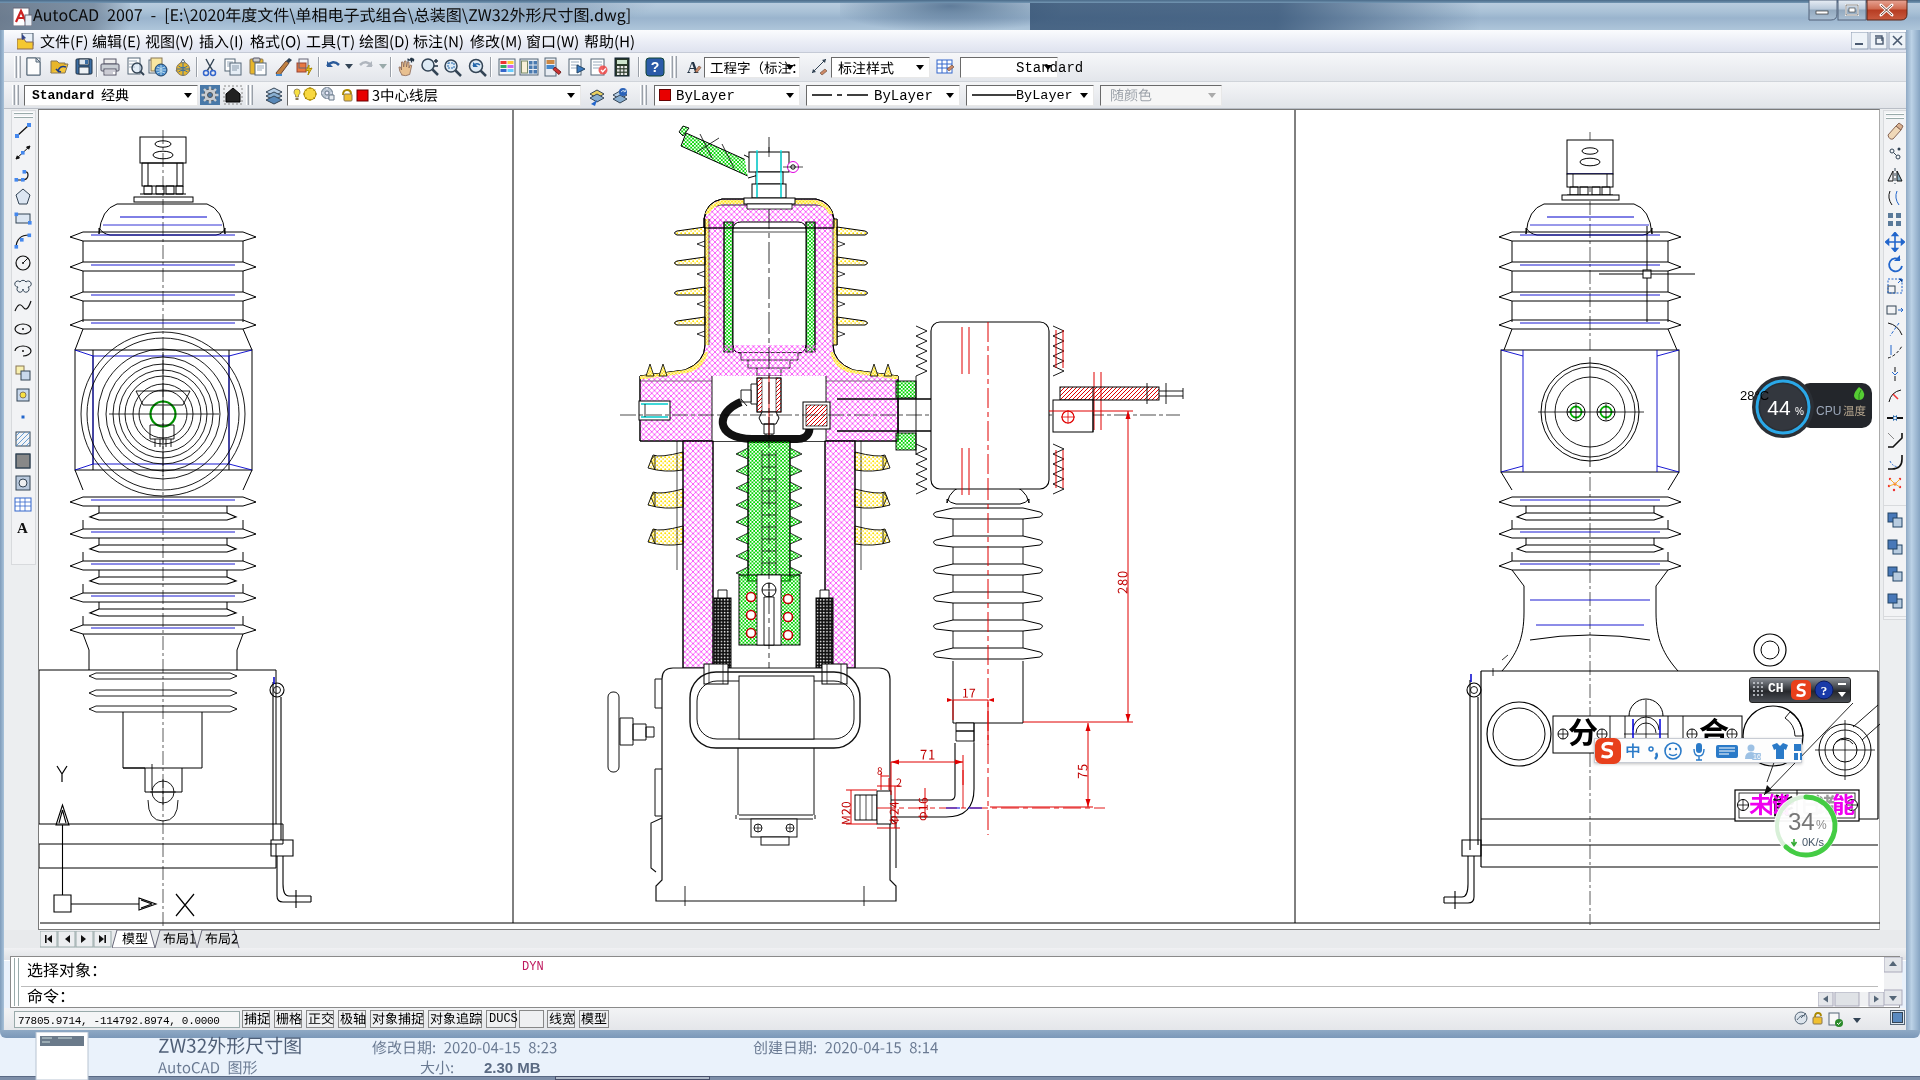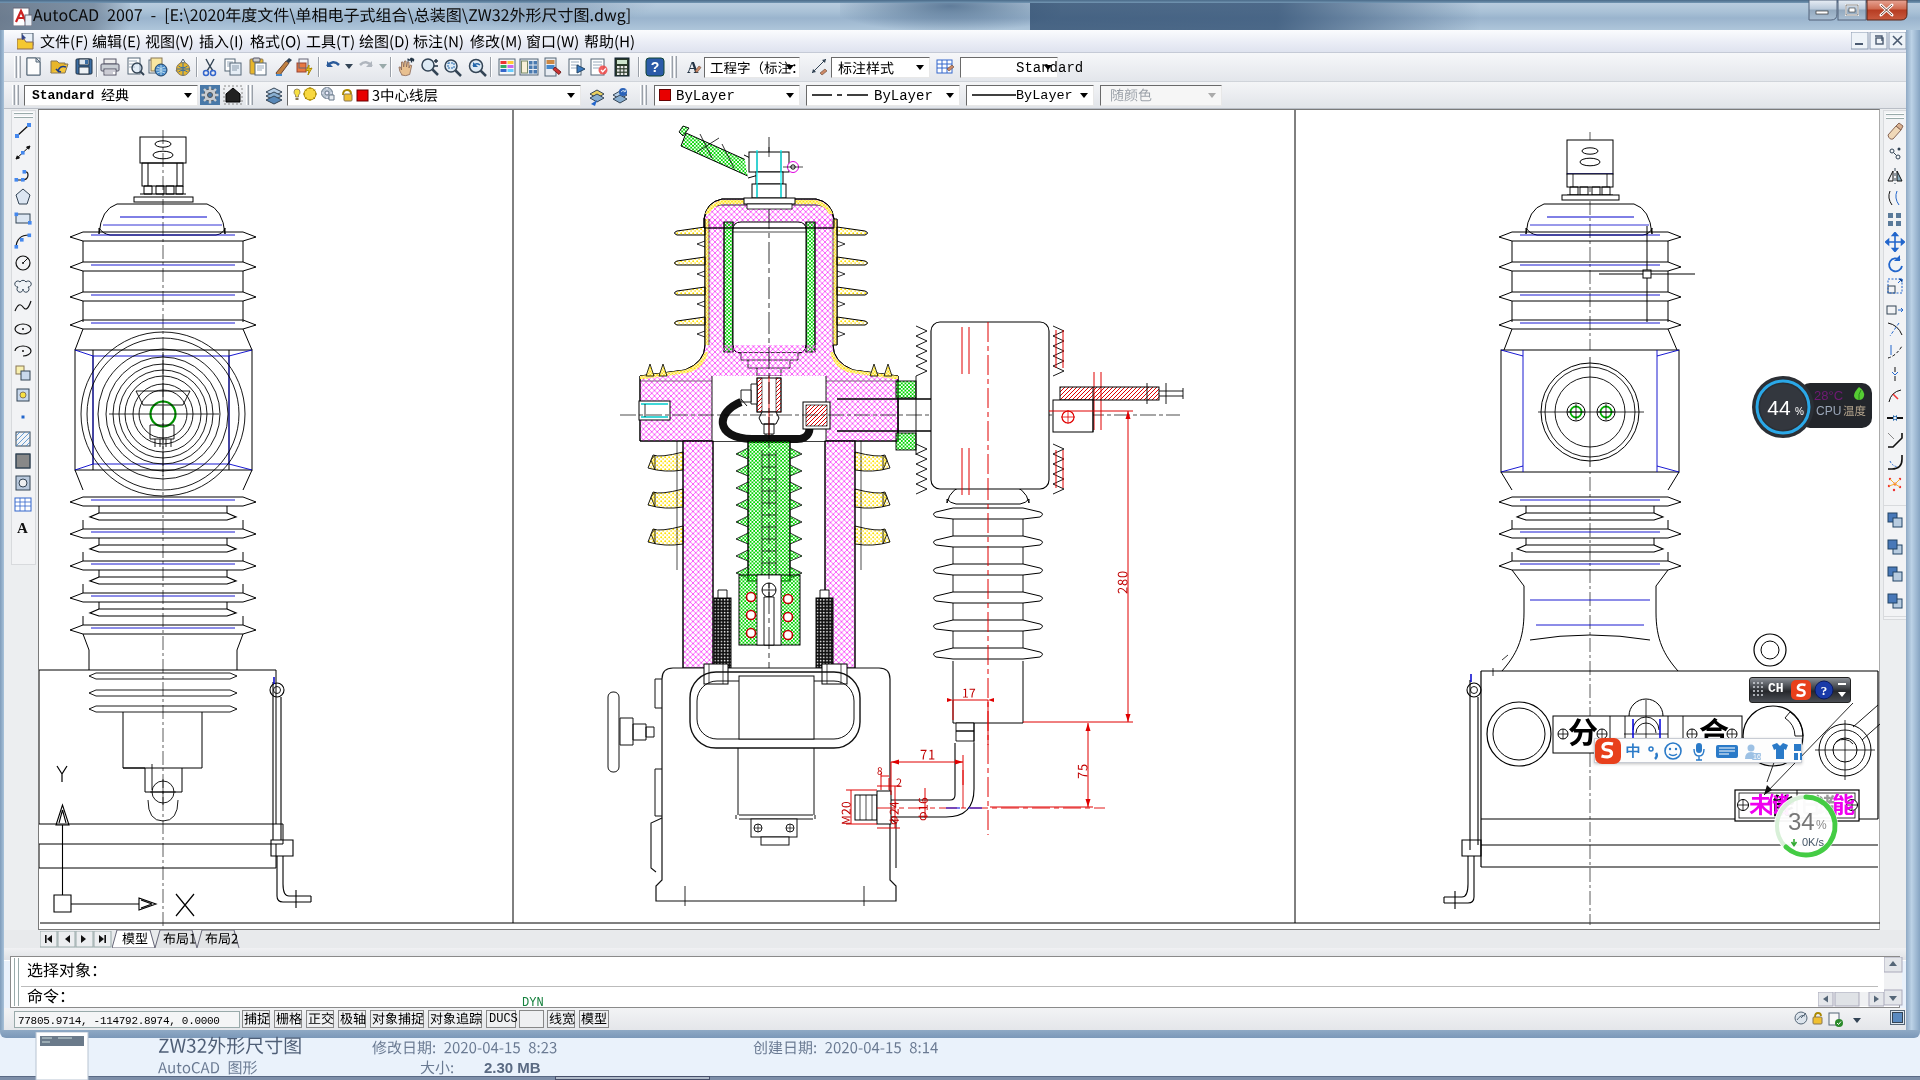--- a/index.html
+++ b/index.html
@@ -803,21 +803,21 @@
 <svg style="position:absolute;left:549px;top:1012px;" width="28" height="15" fill="#000">
       <path transform="translate(0.0,11.4) scale(0.0130,-0.0130)" d="M54 54L70 -18C162 10 282 46 398 80L387 144C264 109 137 74 54 54ZM704 780C754 756 817 717 849 689L893 736C861 763 797 800 748 822ZM72 423C86 430 110 436 232 452C188 387 149 337 130 317C99 280 76 255 54 251C63 232 74 197 78 182C99 194 133 204 384 255C382 270 382 298 384 318L185 282C261 372 337 482 401 592L338 630C319 593 297 555 275 519L148 506C208 591 266 699 309 804L239 837C199 717 126 589 104 556C82 522 65 499 47 494C56 474 68 438 72 423ZM887 349C847 286 793 228 728 178C712 231 698 295 688 367L943 415L931 481L679 434C674 476 669 520 666 566L915 604L903 670L662 634C659 701 658 770 658 842L584 842C585 767 587 694 591 623L433 600L445 532L595 555C598 509 603 464 608 421L413 385L425 317L617 353C629 270 645 195 666 133C581 76 483 31 381 0C399 -17 418 -44 428 -62C522 -29 611 14 691 66C732 -24 786 -77 857 -77C926 -77 949 -44 963 68C946 75 922 91 907 108C902 19 892 -4 865 -4C821 -4 784 37 753 110C832 170 900 241 950 319Z"></path>
       <path transform="translate(13.0,11.4) scale(0.0130,-0.0130)" d="M523 190L523 29C523 -47 550 -68 652 -68C674 -68 814 -68 837 -68C929 -68 952 -32 961 120C941 125 910 136 893 149C888 17 881 -1 832 -1C800 -1 682 -1 658 -1C607 -1 598 3 598 30L598 190ZM441 316L441 237C441 156 413 45 42 -32C60 -48 83 -77 92 -95C477 -5 521 130 521 235L521 316ZM201 417L201 101L276 101L276 352L719 352L719 107L797 107L797 417ZM432 828C445 804 458 776 470 751L76 751L76 568L146 568L146 686L853 686L853 568L926 568L926 751L561 751C549 781 528 821 510 850ZM597 650L597 585L404 585L404 651L327 651L327 585L174 585L174 524L327 524L327 452L404 452L404 524L597 524L597 451L672 451L672 524L828 524L828 585L672 585L672 650Z"></path>
     </svg>
 <div class="abs" style="left:579px;top:1010px;width:30px;height:18px;border:1px solid #888;background:#eff0f2"></div>
 <svg style="position:absolute;left:581px;top:1012px;" width="28" height="15" fill="#000">
       <path transform="translate(0.0,11.4) scale(0.0130,-0.0130)" d="M472 417L820 417L820 345L472 345ZM472 542L820 542L820 472L472 472ZM732 840L732 757L578 757L578 840L507 840L507 757L360 757L360 693L507 693L507 618L578 618L578 693L732 693L732 618L805 618L805 693L945 693L945 757L805 757L805 840ZM402 599L402 289L606 289C602 259 598 232 591 206L340 206L340 142L569 142C531 65 459 12 312 -20C326 -35 345 -63 352 -80C526 -38 607 34 647 140C697 30 790 -45 920 -80C930 -61 950 -33 966 -18C853 6 767 61 719 142L943 142L943 206L666 206C671 232 676 260 679 289L893 289L893 599ZM175 840L175 647L50 647L50 577L175 577L175 576C148 440 90 281 32 197C45 179 63 146 72 124C110 183 146 274 175 372L175 -79L247 -79L247 436C274 383 305 319 318 286L366 340C349 371 273 496 247 535L247 577L350 577L350 647L247 647L247 840Z"></path>
       <path transform="translate(13.0,11.4) scale(0.0130,-0.0130)" d="M635 783L635 448L704 448L704 783ZM822 834L822 387C822 374 818 370 802 369C787 368 737 368 680 370C691 350 701 321 705 301C776 301 825 302 855 314C885 325 893 344 893 386L893 834ZM388 733L388 595L264 595L264 601L264 733ZM67 595L67 528L189 528C178 461 145 393 59 340C73 330 98 302 108 288C210 351 248 441 259 528L388 528L388 313L459 313L459 528L573 528L573 595L459 595L459 733L552 733L552 799L100 799L100 733L195 733L195 602L195 595ZM467 332L467 221L151 221L151 152L467 152L467 25L47 25L47 -45L952 -45L952 25L544 25L544 152L848 152L848 221L544 221L544 332Z"></path>
     </svg>
 <div class="abs" style="left:489px;top:1012px;font:12px 'Liberation Mono',monospace;color:#000">DUCS</div>
-<div class="abs" style="left:522px;top:996px;font:12px 'Liberation Mono',monospace;color:#15803d">DYN</div>
+<div class="abs" style="left:522px;top:960px;font:12px 'Liberation Mono',monospace;color:#be185d">DYN</div>
 <svg class="abs" style="left:1793px;top:1010px" width="80" height="18">
 <circle cx="8" cy="8" r="6" fill="#dce4ec" stroke="#567"></circle>
       <path d="M4 10 q4 -6 8 -4 M8 8 l5 -5" stroke="#567" fill="none"></path>
 <rect x="20" y="7" width="9" height="7" rx="1" fill="#f0c030" stroke="#875"></rect>
       <path d="M22 7 q0 -4 3 -4 q3 0 3 3" fill="none" stroke="#a80" stroke-width="1.8"></path>
 <rect x="36" y="3" width="10" height="12" fill="#f8f8f8" stroke="#567"></rect>
       <circle cx="46" cy="13" r="4" fill="#2a8a2a"></circle>
       <path d="M44 13 l1.5 1.5 2.5 -3" stroke="#fff" fill="none"></path>
 <path d="M60 8 l8 0 -4 5z" fill="#345"></path>
 </svg>
@@ -1351,21 +1351,21 @@
       </g>
     </svg>
     <div class="abs" style="left:1800px;top:383px;width:72px;height:45px;background:#23262b;border-radius:10px"></div>
 <svg class="abs" style="left:1750px;top:374px" width="66" height="66">
 <circle cx="33" cy="33" r="31" fill="#2b2f35"></circle>
 <circle cx="33" cy="33" r="26" fill="none" stroke="#2aa8e8" stroke-width="3"></circle>
 <circle cx="33" cy="33" r="23" fill="#33373e"></circle>
 <text x="29" y="41" font-size="21" fill="#fff" text-anchor="middle" font-family="Liberation Sans">44</text>
 <text x="45" y="41" font-size="10" fill="#fff" font-family="Liberation Sans">%</text>
 </svg>
-<div class="abs" style="left:1814px;top:388px;font:13px 'Liberation Sans';color:#701a75">28°C</div>
+<div class="abs" style="left:1740px;top:388px;font:13px 'Liberation Sans';color:#000000">28°C</div>
 <svg class="abs" style="left:1852px;top:386px" width="14" height="15">
       <path d="M7 1 Q13 5 12 10 Q11 14 7 14 Q3 14 2 10 Q2 6 7 1z" fill="#55cc33"></path>
       <path d="M7 14 Q6 8 9 4" stroke="#2a8a1a" fill="none"></path>
     </svg>
 <div class="abs" style="left:1816px;top:404px;font:12px 'Liberation Sans';color:#9aa6b8">CPU</div>
 <svg style="position:absolute;left:1843px;top:405px;" width="25" height="14" fill="#b8a890">
       <path transform="translate(0.0,10.1) scale(0.0115,-0.0115)" d="M445 575L787 575L787 477L445 477ZM445 732L787 732L787 635L445 635ZM375 796L375 413L860 413L860 796ZM98 774C161 746 241 700 280 666L322 727C282 760 201 803 138 828ZM38 502C103 473 183 426 223 393L264 454C223 487 142 531 78 556ZM64 -16L128 -63C184 30 250 156 300 261L244 306C190 193 115 61 64 -16ZM256 16L256 -51L962 -51L962 16L894 16L894 328L341 328L341 16ZM410 16L410 262L507 262L507 16ZM566 16L566 262L664 262L664 16ZM724 16L724 262L823 262L823 16Z"></path>
       <path transform="translate(11.5,10.1) scale(0.0115,-0.0115)" d="M386 644L386 557L225 557L225 495L386 495L386 329L775 329L775 495L937 495L937 557L775 557L775 644L701 644L701 557L458 557L458 644ZM701 495L701 389L458 389L458 495ZM757 203C713 151 651 110 579 78C508 111 450 153 408 203ZM239 265L239 203L369 203L335 189C376 133 431 86 497 47C403 17 298 -1 192 -10C203 -27 217 -56 222 -74C347 -60 469 -35 576 7C675 -37 792 -65 918 -80C927 -61 946 -31 962 -15C852 -5 749 15 660 46C748 93 821 157 867 243L820 268L807 265ZM473 827C487 801 502 769 513 741L126 741L126 468C126 319 119 105 37 -46C56 -52 89 -68 104 -80C188 78 201 309 201 469L201 670L948 670L948 741L598 741C586 773 566 813 548 845Z"></path>
     </svg>
 <div class="abs" style="left:1749px;top:677px;width:102px;height:26px;background:linear-gradient(180deg,#8a8f96,#3a3d42 45%,#26282c 55%,#4a4e54);border-radius:3px;border:1px solid #222"></div>

